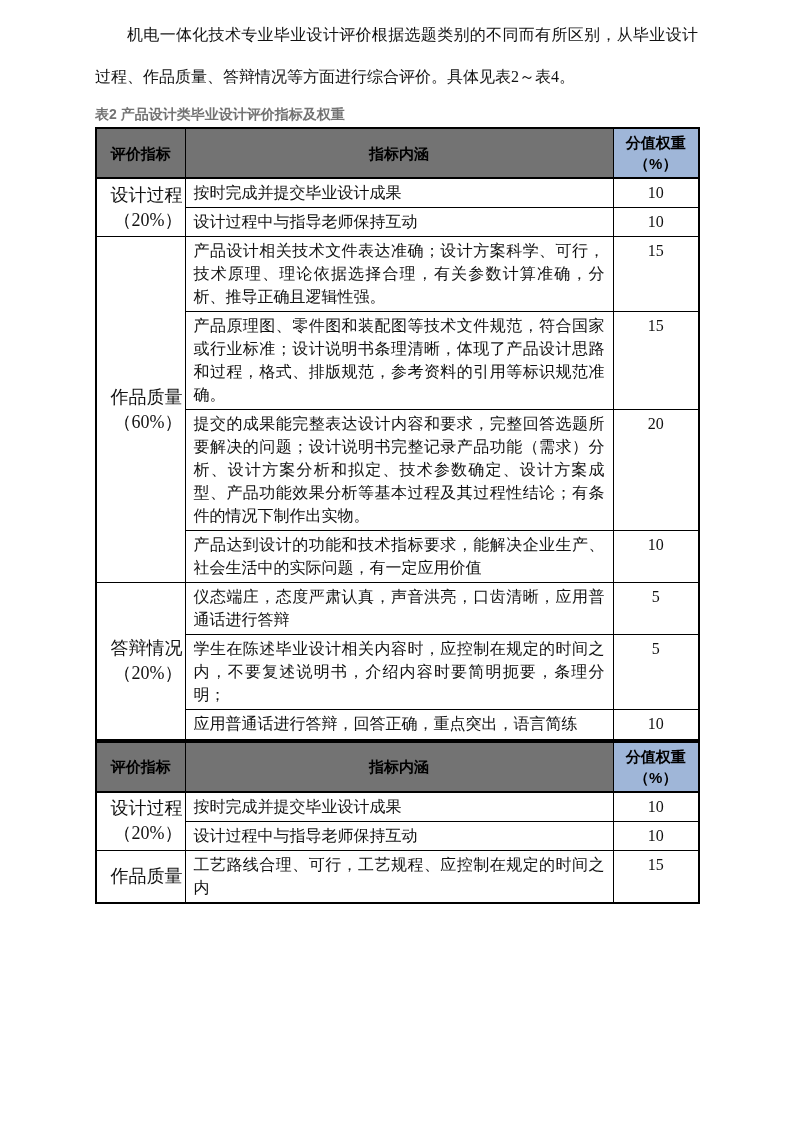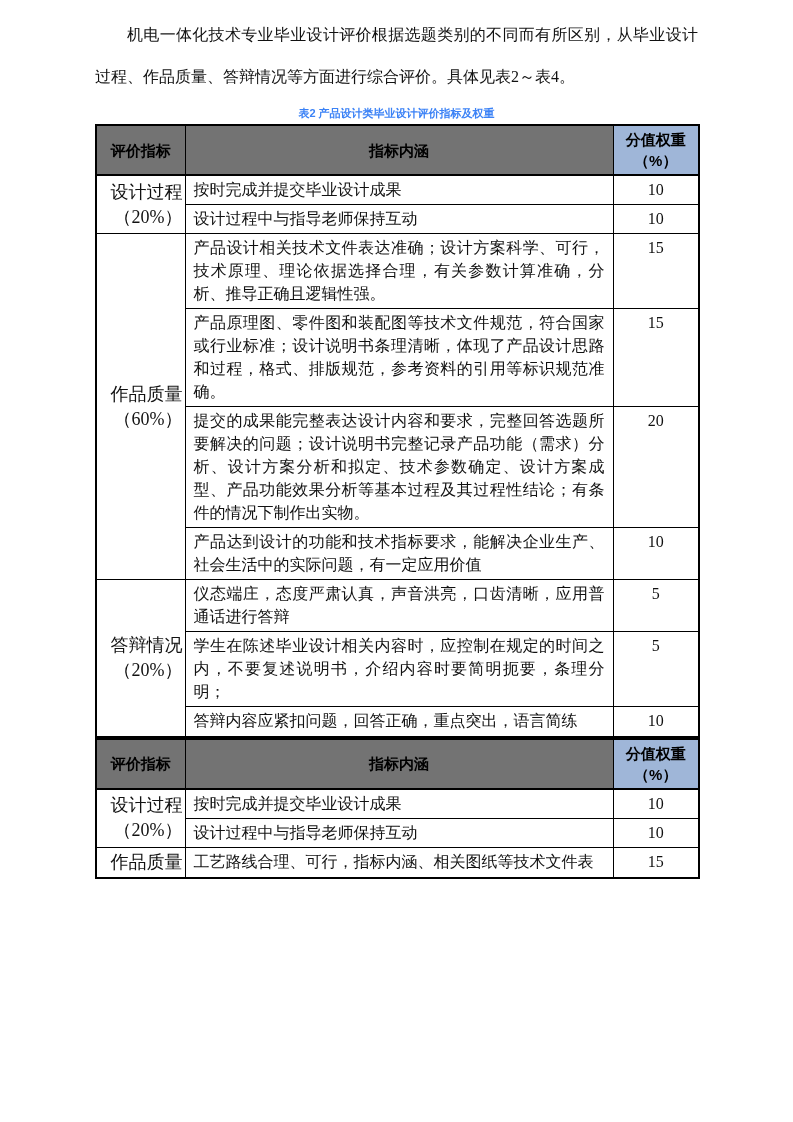--- a/index.html
+++ b/index.html
@@ -34,25 +34,24 @@
   .intro {
     margin: 14px 0 0 0;
     font-size: 16px;
     line-height: 42px;
     text-align: justify;
     text-indent: 2em;
     color: #111111;
   }
   .tbl-caption {
     margin: 8px 0 3px 0;
-    text-align: center;
     font-family: "Liberation Sans", sans-serif;
-    font-size: 11px;
+    font-size: 14px;
     font-weight: bold;
-    color: #3b82f6;
+    color: #737373;
   }
   .tbl-caption.second {
     margin-top: 22px;
   }
   table.doc-table {
     border-collapse: collapse;
     table-layout: fixed;
     width: 603px;
     border: 2px solid #000000;
   }
@@ -167,21 +166,21 @@
         <span class="lbl-line">（20%）</span>
       </td>
       <td class="cell-content">仪态端庄，态度严肃认真，声音洪亮，口齿清晰，应用普通话进行答辩</td>
       <td class="cell-score">5</td>
     </tr>
     <tr>
       <td class="cell-content">学生在陈述毕业设计相关内容时，应控制在规定的时间之内，不要复述说明书，介绍内容时要简明扼要，条理分明；</td>
       <td class="cell-score">5</td>
     </tr>
     <tr class="tall-last">
-      <td class="cell-content">答辩内容应紧扣问题，回答正确，重点突出，语言简练</td>
+      <td class="cell-content">应用普通话进行答辩，回答正确，重点突出，语言简练</td>
       <td class="cell-score">10</td>
     </tr>
   </tbody>
     </table>
 
 
   <table class="doc-table">
     <colgroup>
         <col class="c-ind">
         <col class="c-con">
@@ -205,19 +204,19 @@
       <td class="cell-score">10</td>
     </tr>
     <tr>
       <td class="cell-content">设计过程中与指导老师保持互动</td>
       <td class="cell-score">10</td>
     </tr>
     <tr>
       <td class="cell-label" rowspan="1">
         <span class="lbl-line">作品质量</span>
       </td>
-      <td class="cell-content">工艺路线合理、可行，指标内涵、相关图纸等技术文件表</td>
+      <td class="cell-content">工艺路线合理、可行，工艺规程、应控制在规定的时间之内</td>
       <td class="cell-score">15</td>
     </tr>
   </tbody>
     </table>
 
 </div>
 
 </body></html>

